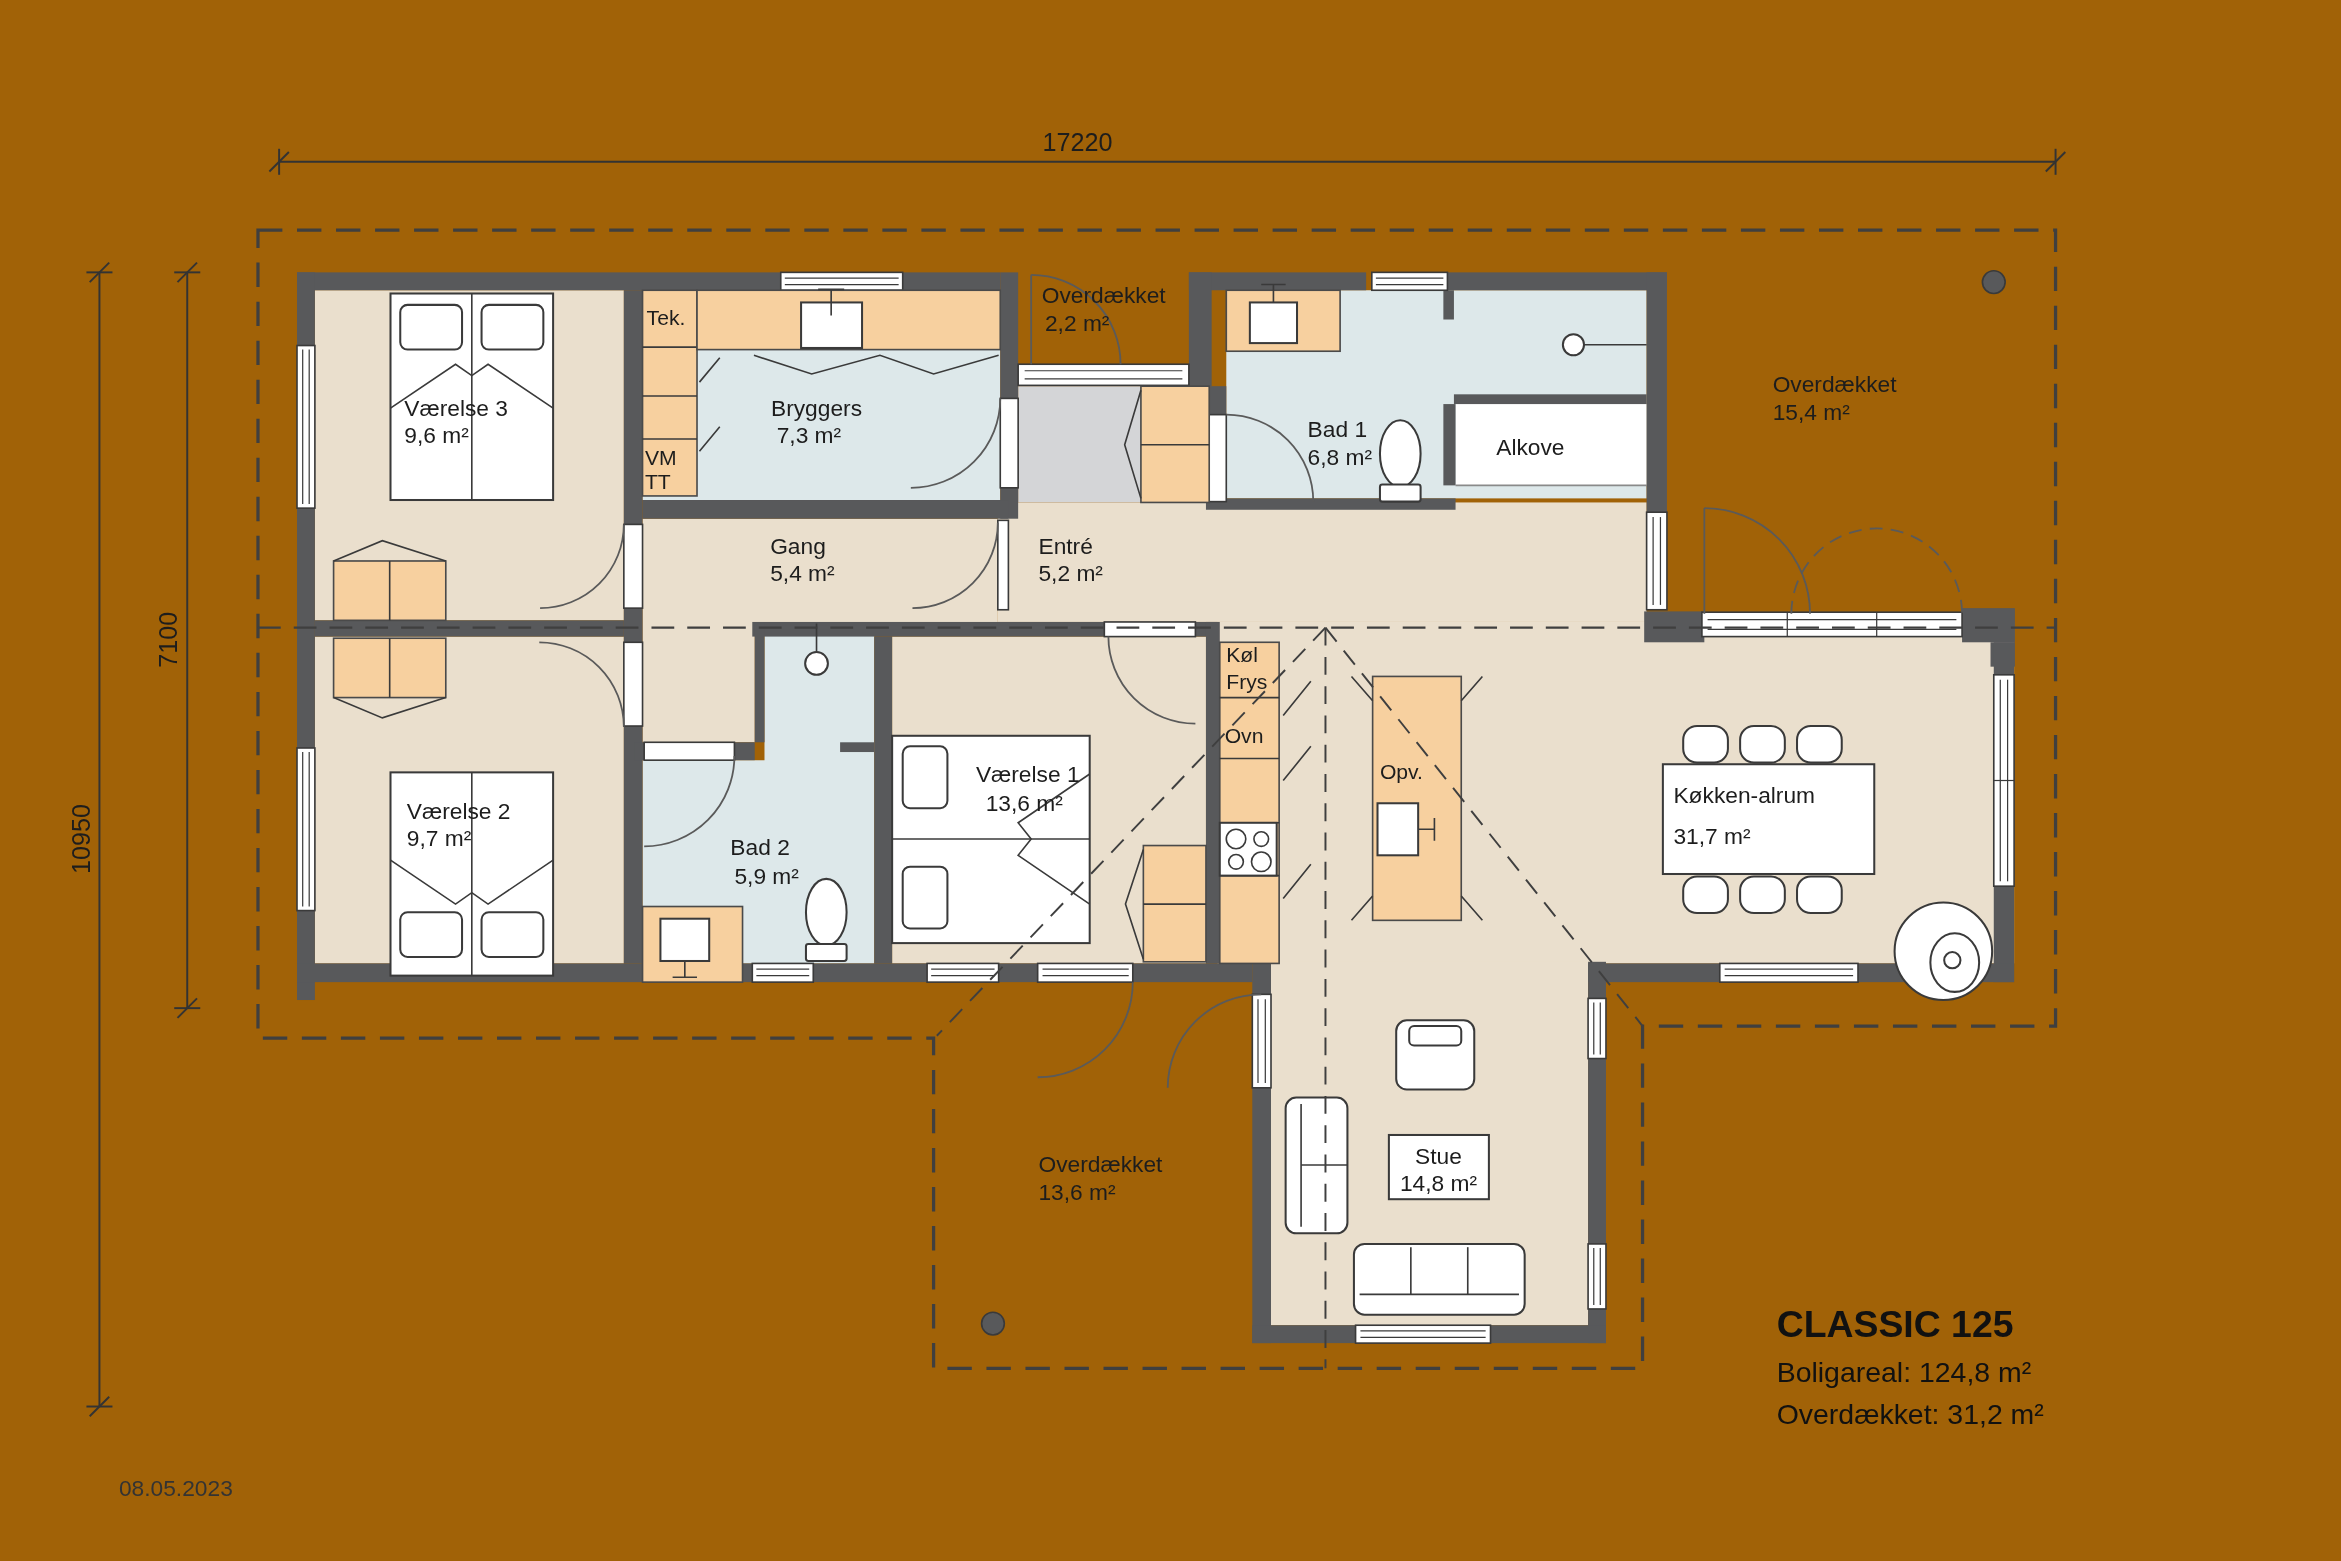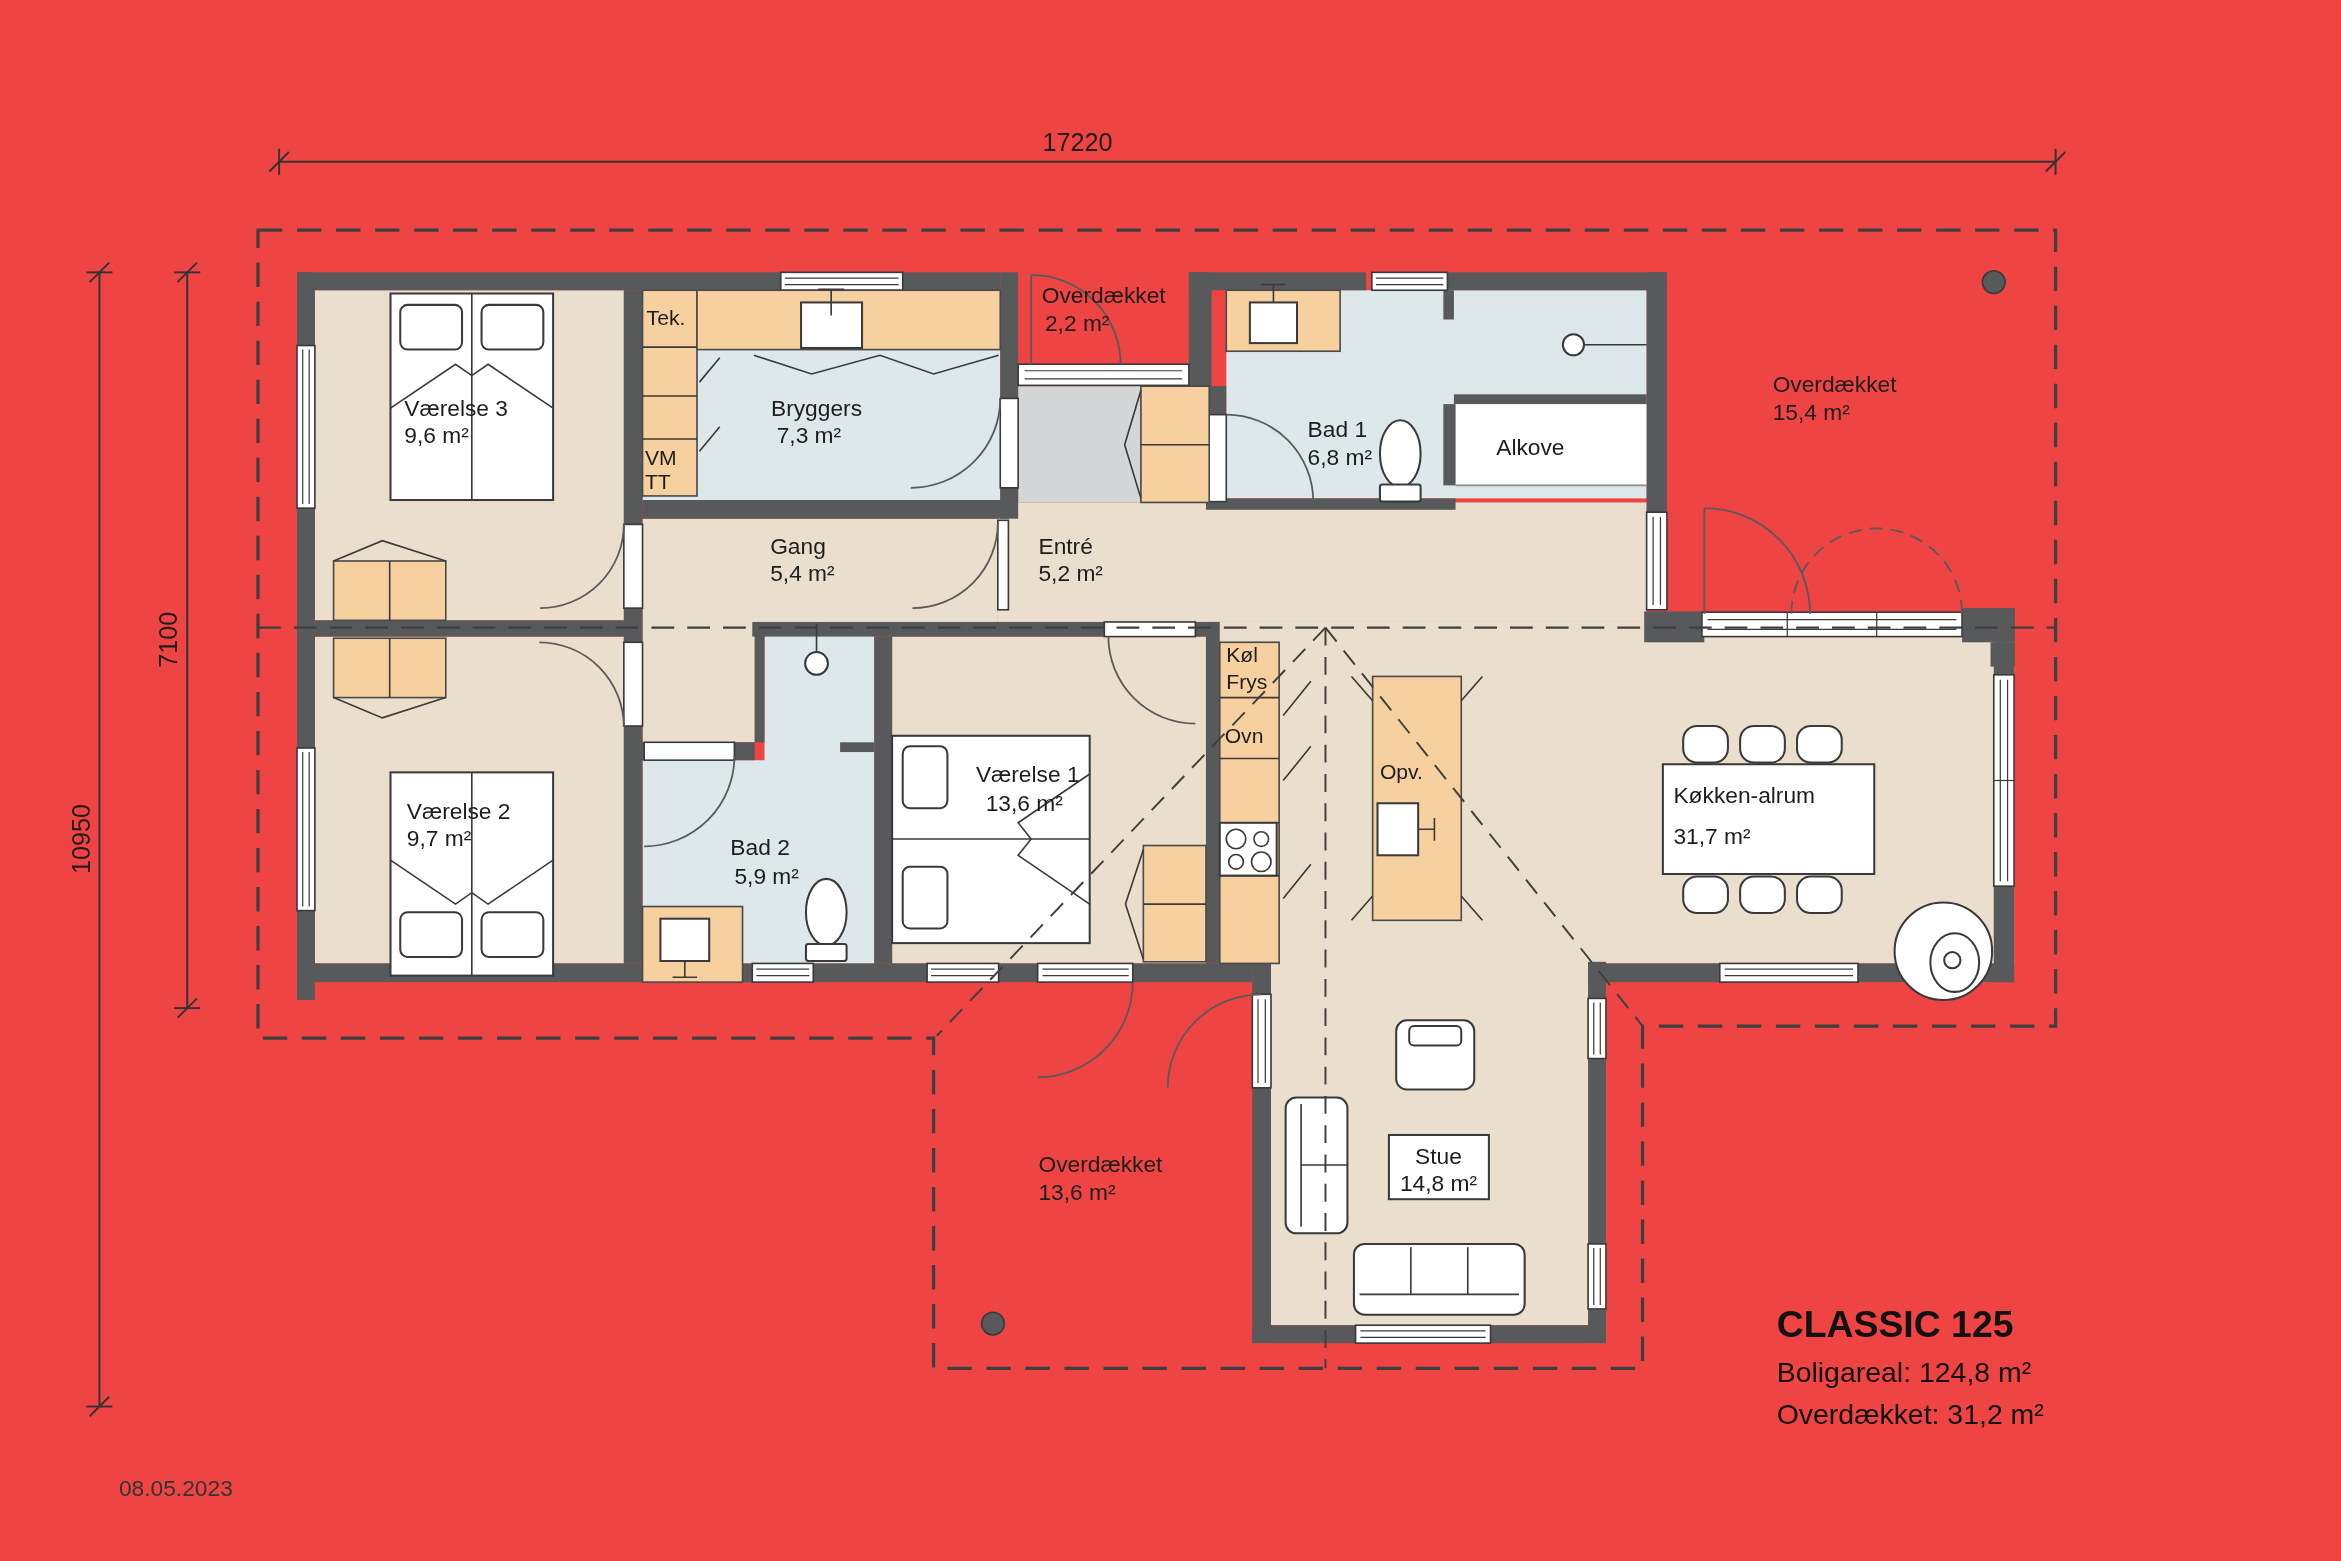--- a/index.html
+++ b/index.html
@@ -1,16 +1,16 @@
 <!DOCTYPE html>
 <html style="font-size:13px"><head>
 <meta charset="utf-8">
 <style>
   html,body{margin:0;padding:0;background:#fff;}
-  #stage{position:relative;width:2342px;height:1561px;background:#ef4444;overflow:hidden;
+  #stage{position:relative;width:2342px;height:1561px;background:#a16207;overflow:hidden;
          font-family:"Liberation Sans", sans-serif;}
   svg{position:absolute;left:0;top:0;}
   .wall{fill:#58595b;stroke:none;}
   .beige{fill:#eadfcd;stroke:none;}
   .blue{fill:#dde8ea;stroke:none;}
   .gray{fill:#d4d5d7;stroke:none;}
   .white{fill:#ffffff;stroke:none;}
   .orange{fill:#f7d09f;stroke:#4a4a4a;stroke-width:2;}
   .furn{fill:#ffffff;stroke:#3a3a3a;stroke-width:2.5;}
   .thin{fill:none;stroke:#3a3a3a;stroke-width:2;}

